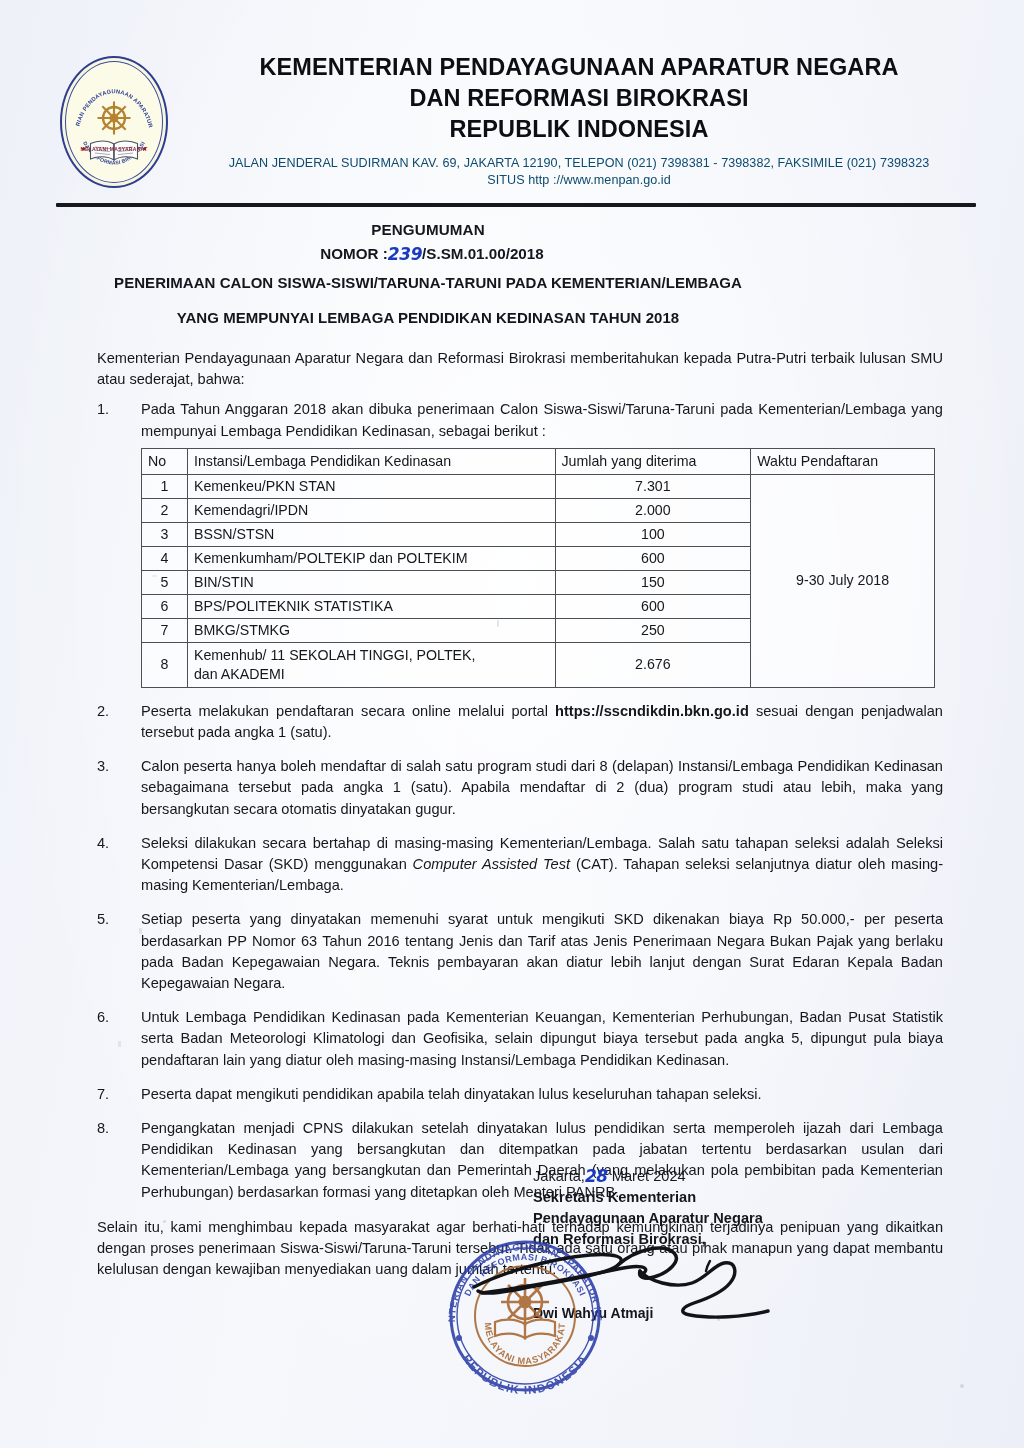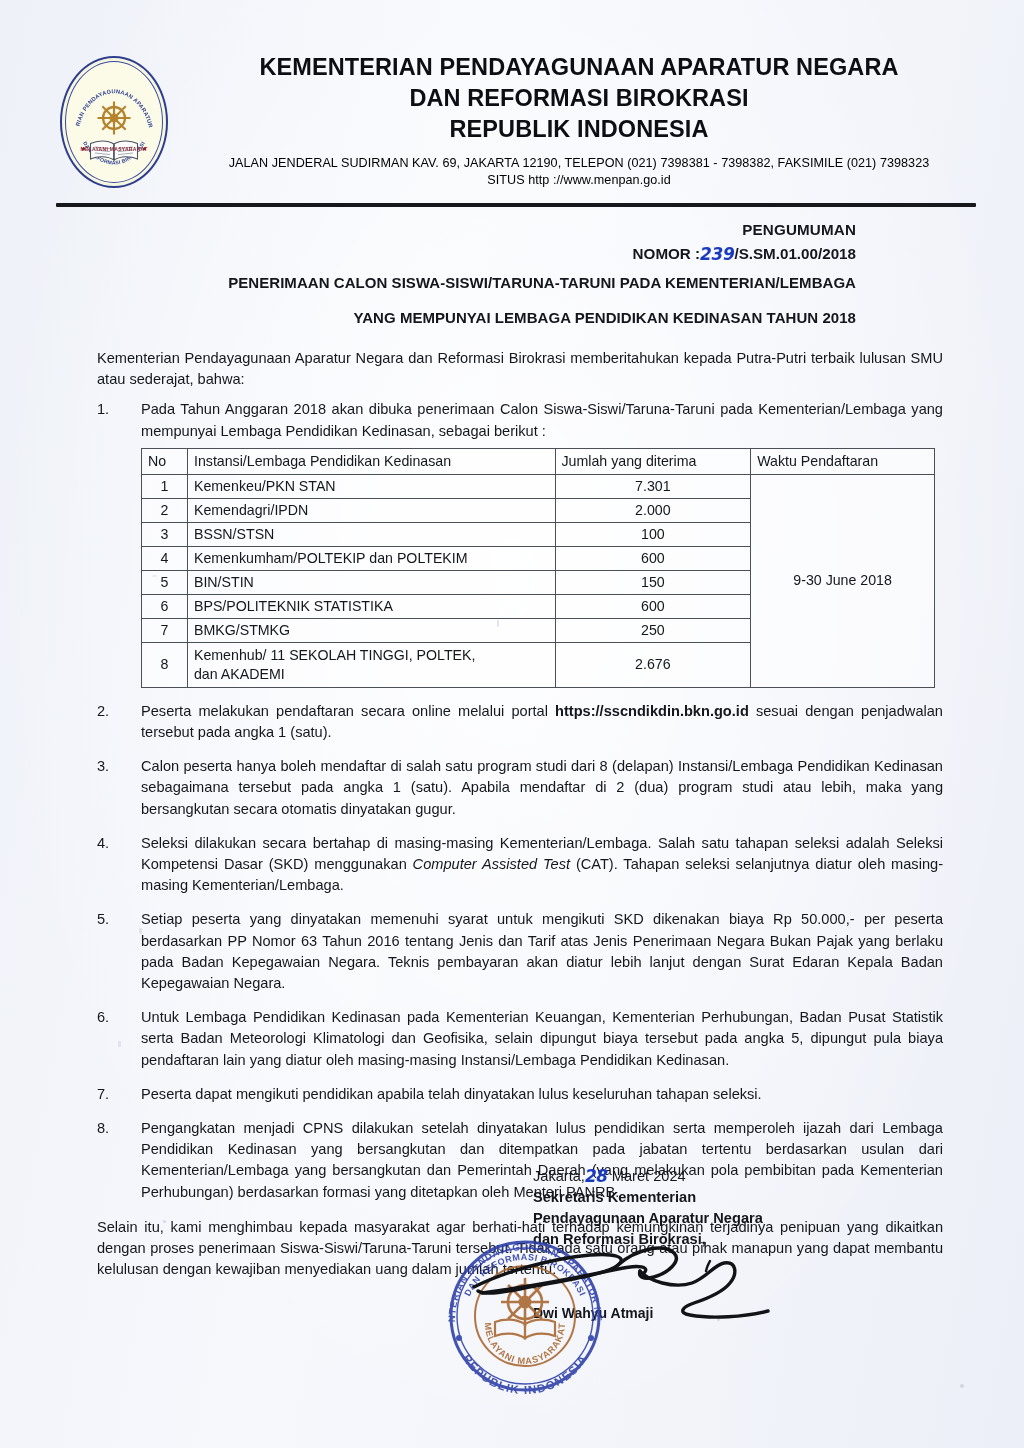--- a/index.html
+++ b/index.html
@@ -101,38 +101,38 @@
     font-weight: bold;
     font-size: 23.5px;
     letter-spacing: .1px;
     line-height: 31px;
     color: #0c0e13;
   }
   .addr {
     margin-top: 10px;
     font-size: 12.6px;
     line-height: 17px;
-    color: #000000;
+    color: #0c4a6e;
     letter-spacing: .05px;
   }
   .rule {
     position: absolute;
     left: 56px; top: 203px;
     width: 920px; height: 4px;
     background: #17181c;
     border-radius: 1px;
     z-index: 3;
   }
 
   
   .titleblock {
     position: absolute;
     left: 0; top: 218px;
     width: 856px;
-    text-align: right;
+    text-align: center;
   }
   .t-line {
     font-weight: bold;
     font-size: 15.2px;
     line-height: 23px;
     letter-spacing: .15px;
   }
   .t-nomor { font-weight: bold; font-size: 15.2px; line-height: 25px; margin-left: 8px; }
   .hand {
     font-family: "DejaVu Sans", sans-serif;
@@ -367,21 +367,21 @@
             <th>Instansi/Lembaga Pendidikan Kedinasan</th>
             <th>Jumlah yang diterima</th>
             <th>Waktu Pendaftaran</th>
           </tr>
         </thead>
         <tbody>
           <tr>
             <td class="c-no-cell">1</td>
             <td class="c-ins-cell">Kemenkeu/PKN STAN</td>
             <td class="c-jml-cell">7.301</td>
-            <td class="c-wkt-cell" rowspan="8">9-30 June 2018</td>
+            <td class="c-wkt-cell" rowspan="8">9-30 July 2018</td>
           </tr>
           <tr>
             <td class="c-no-cell">2</td>
             <td class="c-ins-cell">Kemendagri/IPDN</td>
             <td class="c-jml-cell">2.000</td>
           </tr>
           <tr>
             <td class="c-no-cell">3</td>
             <td class="c-ins-cell">BSSN/STSN</td>
             <td class="c-jml-cell">100</td>

